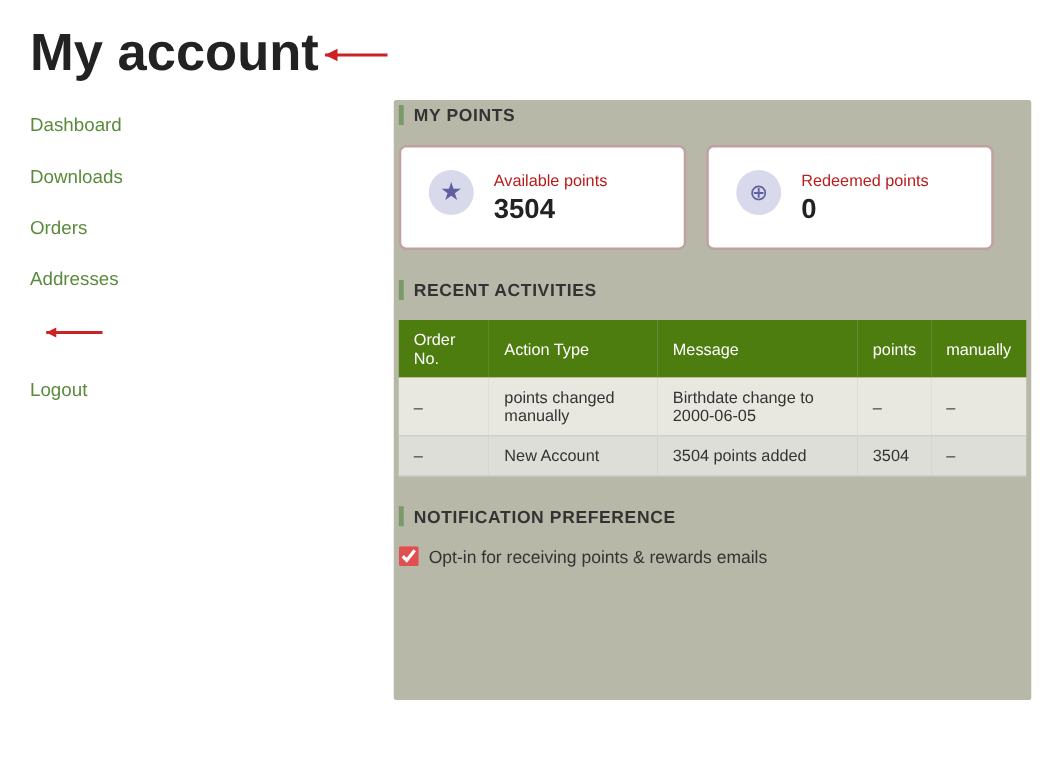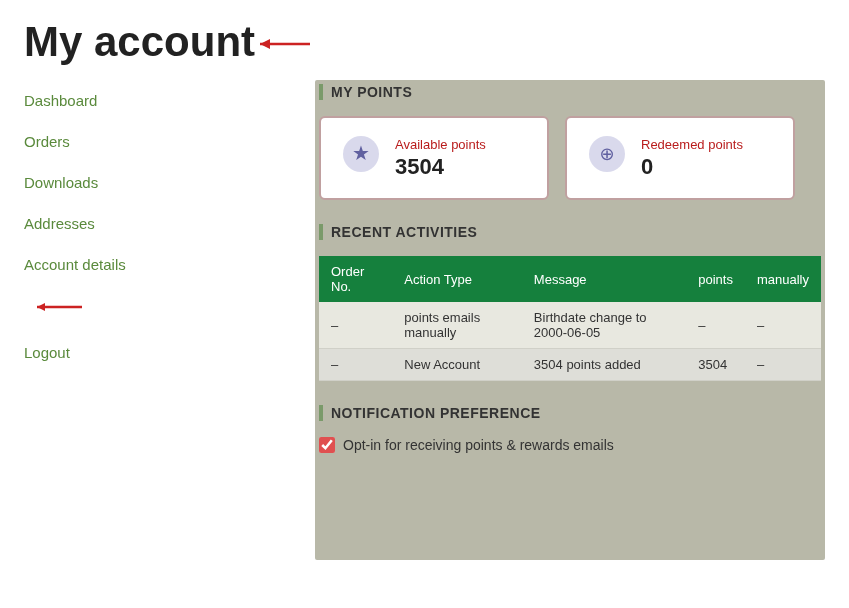--- a/index.html
+++ b/index.html
@@ -108,21 +108,21 @@
       margin-bottom: 24px;
     }
 
     .activities-table {
       width: 100%;
       border-collapse: collapse;
       font-size: 13px;
     }
 
     .activities-table thead tr {
-      background: #15803d;
+      background: #4d7c0f;
       color: #fff;
     }
 
     .activities-table thead th {
       padding: 8px 12px;
       text-align: left;
       font-weight: normal;
     }
 
     .activities-table tbody tr {
@@ -177,24 +177,23 @@
       <line x1="55" y1="12" x2="5" y2="12" stroke="#cc2222" stroke-width="2.5"></line>
       <polygon points="5,12 15,7 15,17" fill="#cc2222"></polygon>
     </svg>
   </span>
 </div>
 
 <div class="layout">
 
   <nav class="sidebar">
     <a class="sidebar-item">Dashboard</a>
+    <a class="sidebar-item">Downloads</a>
     <a class="sidebar-item">Orders</a>
-    <a class="sidebar-item">Downloads</a>
     <a class="sidebar-item">Addresses</a>
-    <a class="sidebar-item">Account details</a>
     <a class="sidebar-item active" style="display:flex; align-items:center;">
       <span class="sidebar-arrow">
         <svg width="55" height="20" viewBox="0 0 55 20">
           <line x1="50" y1="10" x2="5" y2="10" stroke="#cc2222" stroke-width="2.5"></line>
           <polygon points="5,10 13,6 13,14" fill="#cc2222"></polygon>
         </svg>
       </span>
     </a>
     <a class="sidebar-item">Logout</a>
   </nav>
@@ -241,21 +240,21 @@
             <th>Order No.</th>
             <th>Action Type</th>
             <th>Message</th>
             <th>points</th>
             <th>manually</th>
           </tr>
         </thead>
         <tbody id="activities-tbody">
         <tr>
               <td>–</td>
-              <td>points emails manually</td>
+              <td>points changed manually</td>
               <td>Birthdate change to 2000-06-05</td>
               <td>–</td>
               <td>–</td>
             </tr>
             <tr>
               <td>–</td>
               <td>New Account</td>
               <td>3504 points added</td>
               <td>3504</td>
               <td>–</td>

